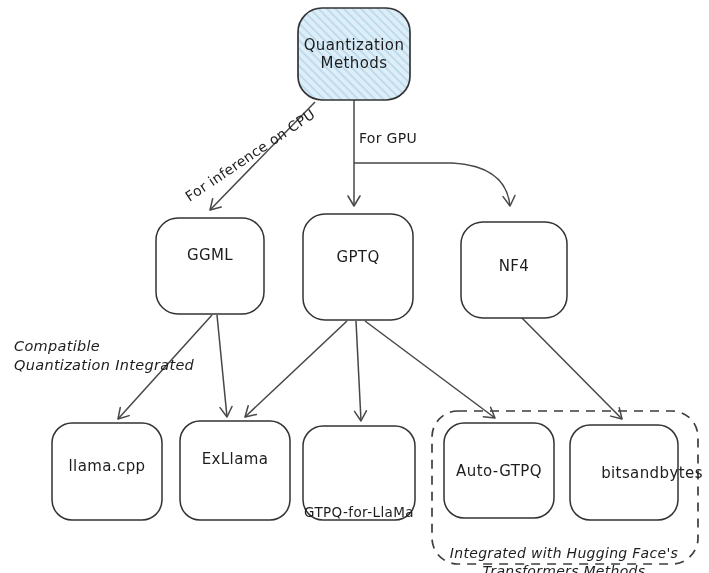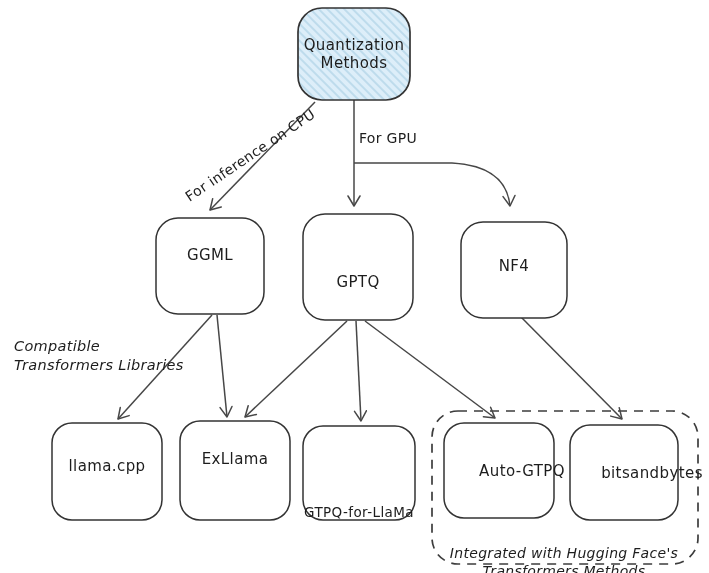--- a/index.html
+++ b/index.html
@@ -96,35 +96,35 @@
     <rect x="444" y="423" width="110" height="95" rx="20" fill="#ffffff" stroke="#333333" stroke-width="1.5"></rect>
     <rect x="570" y="425" width="108" height="95" rx="20" fill="#ffffff" stroke="#333333" stroke-width="1.5"></rect>
   </svg>
 
   <div class="node-label" style="left:298px; top:8px; width:112px; height:92px;">
     <span>Quantization</span>
     <span>Methods</span>
   </div>
 
   <div class="node-label" style="left:156px; top:218px; width:108px; height:74px;">GGML</div>
-  <div class="node-label" style="left:303px; top:229px; width:110px; height:106px;">GPTQ</div>
+  <div class="node-label" style="left:303px; top:204px; width:110px; height:106px;">GPTQ</div>
   <div class="node-label" style="left:461px; top:222px; width:106px; height:88px;">NF4</div>
 
   <div class="node-label" style="left:52px; top:423px; width:110px; height:86px;">llama.cpp</div>
   <div class="node-label" style="left:180px; top:421px; width:110px; height:76px;">ExLlama</div>
   <div class="node-label small" style="left:303px; top:426px; width:112px; height:94px;">GTPQ-for-LlaMa</div>
-  <div class="node-label" style="left:444px; top:423px; width:110px; height:95px;padding-left:23px;">Auto-GTPQ</div>
+  <div class="node-label" style="left:444px; top:423px; width:110px; height:95px;">Auto-GTPQ</div>
   <div class="node-label" style="left:570px; top:425px; width:108px; height:95px;margin-left:28px;">bitsandbytes</div>
 
   <div class="label edge-label rotated" style="left:168px; top:147px; width:165px;">For inference on CPU</div>
   <div class="label edge-label" style="left:359px; top:130px;">For GPU</div>
 
   <div class="label annotation" style="left:14px; top:337px;">
     <div>Compatible</div>
-    <div>Transformers Libraries</div>
+    <div>Quantization Integrated</div>
   </div>
 
   <div class="label annotation centered" style="left:436px; top:544px; width:256px;">
     <div>Integrated with Hugging Face's</div>
     <div>Transformers Methods</div>
   </div>
 
 </div>
 
 </body></html>

